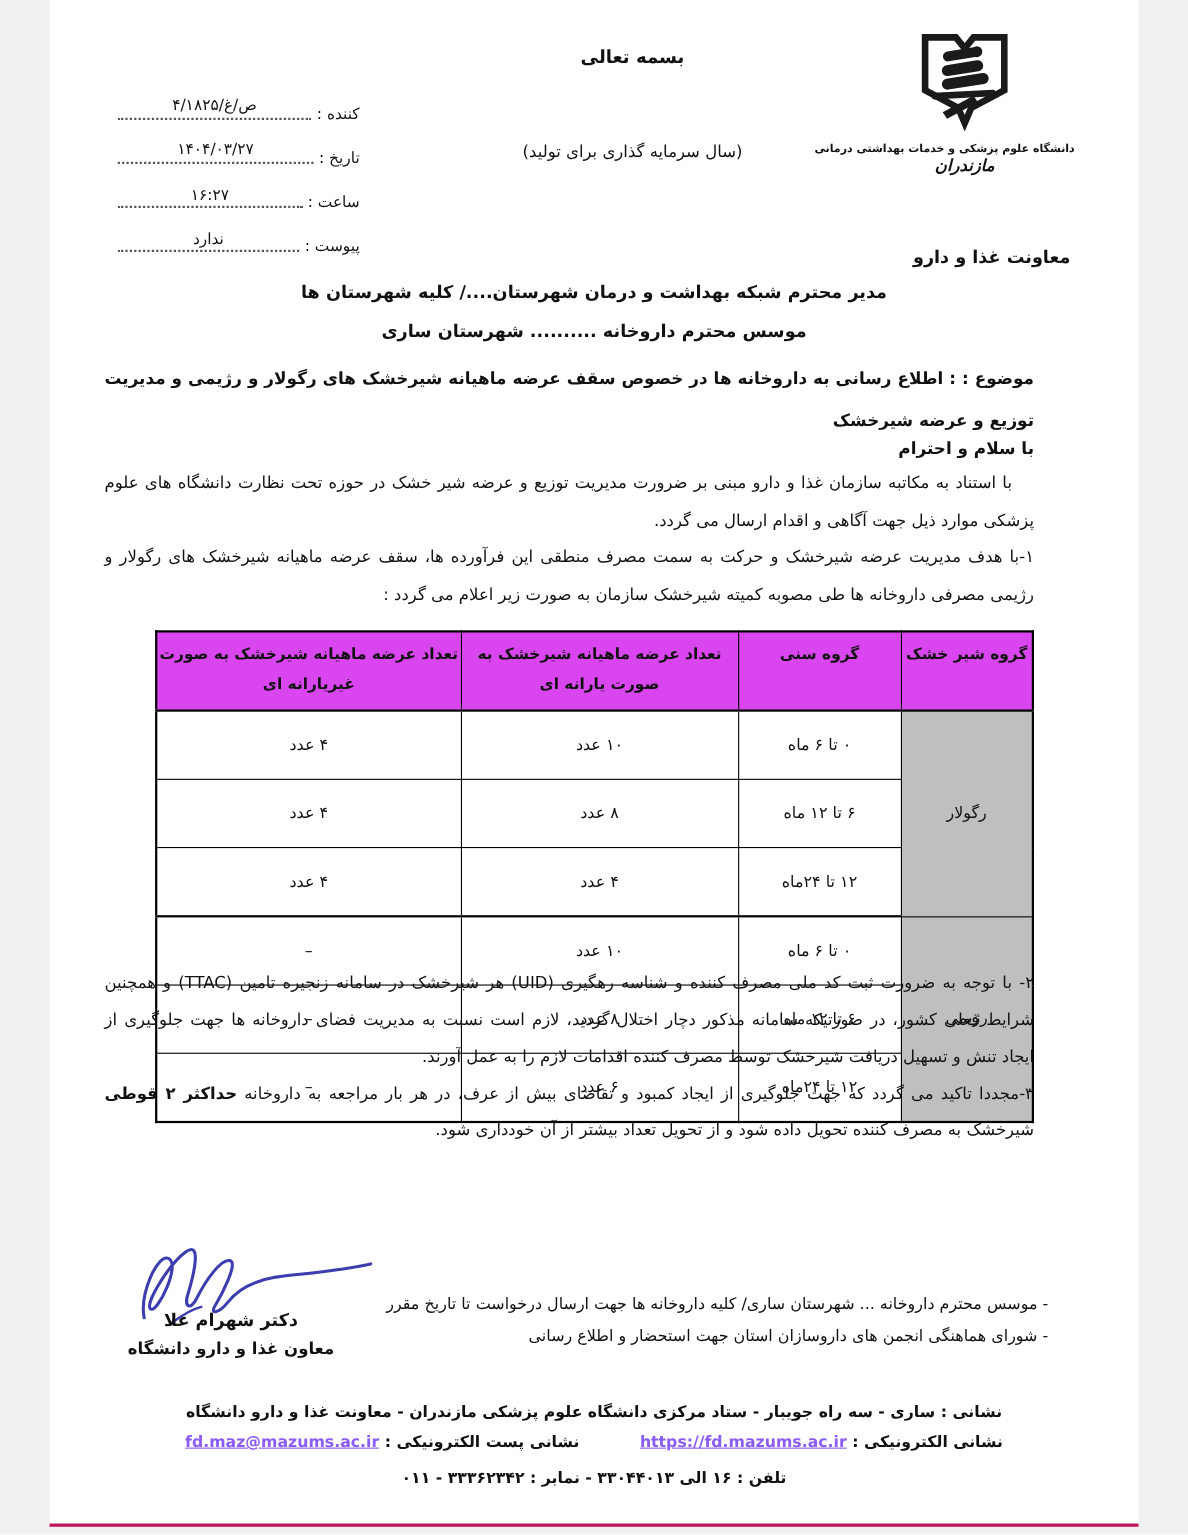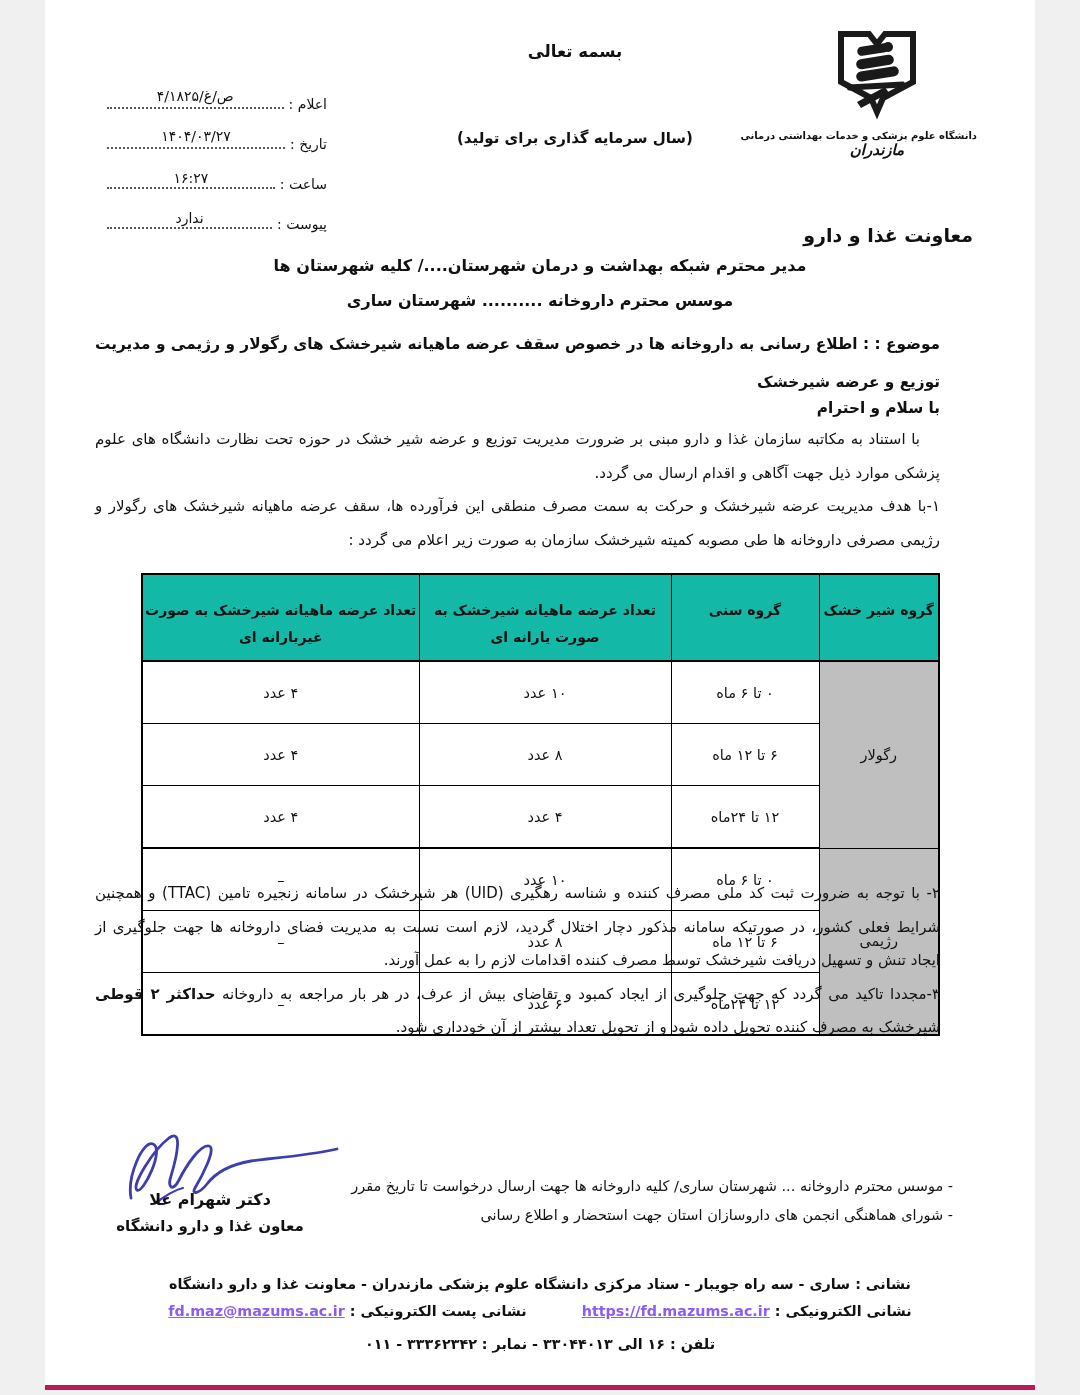--- a/index.html
+++ b/index.html
@@ -3,51 +3,51 @@
 <meta charset="utf-8">
 <style>
   html,body{margin:0;padding:0}
   body{
     width:1080px;height:1395px;position:relative;overflow:hidden;
     background:#f0f0f1;
     font-family:"DejaVu Sans",sans-serif;color:#111;
   }
   .page{
     position:absolute;left:45px;top:0;width:990px;height:1385px;
-    background:#ffffff;border-bottom:5px solid #be185d;direction:rtl;
+    background:#ffffff;border-bottom:3px solid #be185d;direction:rtl;
   }
   .abs{position:absolute}
   .center{text-align:center}
   
   .bism{font-size:16.5px;font-weight:700}
-  .slogan{font-size:15px;font-weight:700}
+  .slogan{font-size:15px;font-weight:400}
   .logo{text-align:center}
   .logo-l1{font-size:10px;font-weight:700;margin-top:4px;white-space:nowrap}
   .logo-l2{font-size:15px;font-weight:700;font-style:italic}
   .meta{direction:rtl}
   .mrow{display:flex;align-items:flex-end;height:22px;margin-bottom:18px}
   .mlabel{font-size:14px;white-space:nowrap;padding-left:5px}
   .mdots{flex:1;border-bottom:2px dotted #555;position:relative;height:17px;margin-bottom:3px}
   .mval{position:absolute;left:0;right:0;bottom:1px;text-align:center;font-size:14px;white-space:nowrap}
   .bov{direction:ltr;unicode-bidi:bidi-override}
   
-  .dept{font-size:19px;font-weight:700}
+  .dept{font-size:16px;font-weight:700}
   .addr-line{width:100%;text-align:center;font-size:16px;font-weight:700}
   .subject{font-size:15.3px;font-weight:700;line-height:38px;text-align:justify}
   .salut{font-size:15.3px;font-weight:700}
   
   .bodyblk{font-size:15px;line-height:33.5px;text-align:justify}
   .bodyblk p{margin:0}
   .indent{text-indent:20px}
   .hl{font-weight:700;text-underline-offset:4px}
   
   table.quota{border-collapse:collapse;border:2.5px solid #000;table-layout:fixed}
   table.quota th{
-    background:#14b8a6;border:1.5px solid #000;border-bottom:2.5px solid #000;
-    font-weight:700;font-size:14px;height:62px;vertical-align:top;padding-top:22px;line-height:27px;text-align:center;
+    background:#d946ef;border:1.5px solid #000;border-bottom:2.5px solid #000;
+    font-weight:700;font-size:14px;height:62px;vertical-align:top;padding-top:7px;line-height:27px;text-align:center;
   }
   table.quota td{
     border:1.5px solid #000;height:35px;text-align:center;font-size:14.5px;padding:13px;vertical-align:middle;
   }
   table.quota tr.gsep td{border-bottom:2.5px solid #000}
   td.gcell{background:#bfbfbf;font-size:15.5px}
   
   .sigtxt{text-align:center;font-weight:700;line-height:27px}
   .signame{font-size:16px}
   .sigtitle{font-size:15px}
@@ -79,21 +79,21 @@
         <rect x="22" y="57" width="58" height="6" rx="2" transform="rotate(-3 51 60)"></rect>
         <path d="M32 76 L60 61 L64 67 L36 82 Z"></path>
       </g>
     </svg>
     <div class="logo-l1">دانشگاه علوم پزشکی و خدمات بهداشتی درمانی</div>
     <div class="logo-l2">مازندران</div>
   </div>
 
   <div class="abs meta" style="top:90px;left:62px;width:220px">
     <div class="mrow">
-      <span class="mlabel">اعلام :</span>
+      <span class="mlabel">کننده :</span>
       <span class="mdots">
         <span class="mval bov" style="bottom:3px">۴/۱۸۲۵/غ/ص</span>
       </span>
     </div>
     <div class="mrow">
       <span class="mlabel">تاریخ :</span>
       <span class="mdots">
         <span class="mval" style="bottom:3px">۱۴۰۴/۰۳/۲۷</span>
       </span>
     </div>

